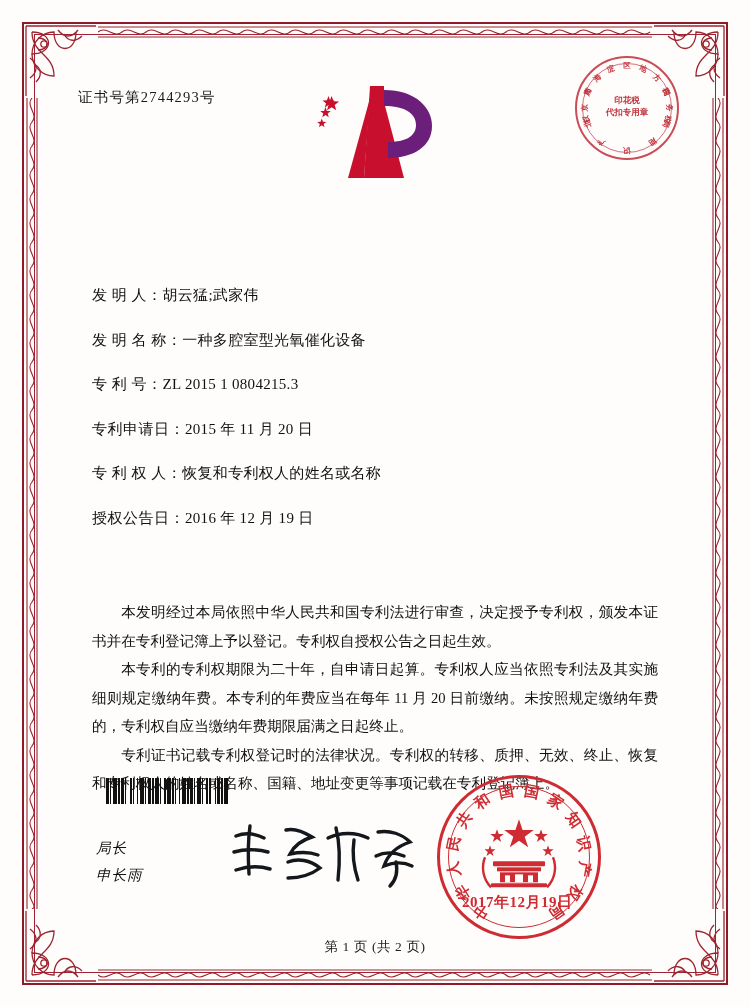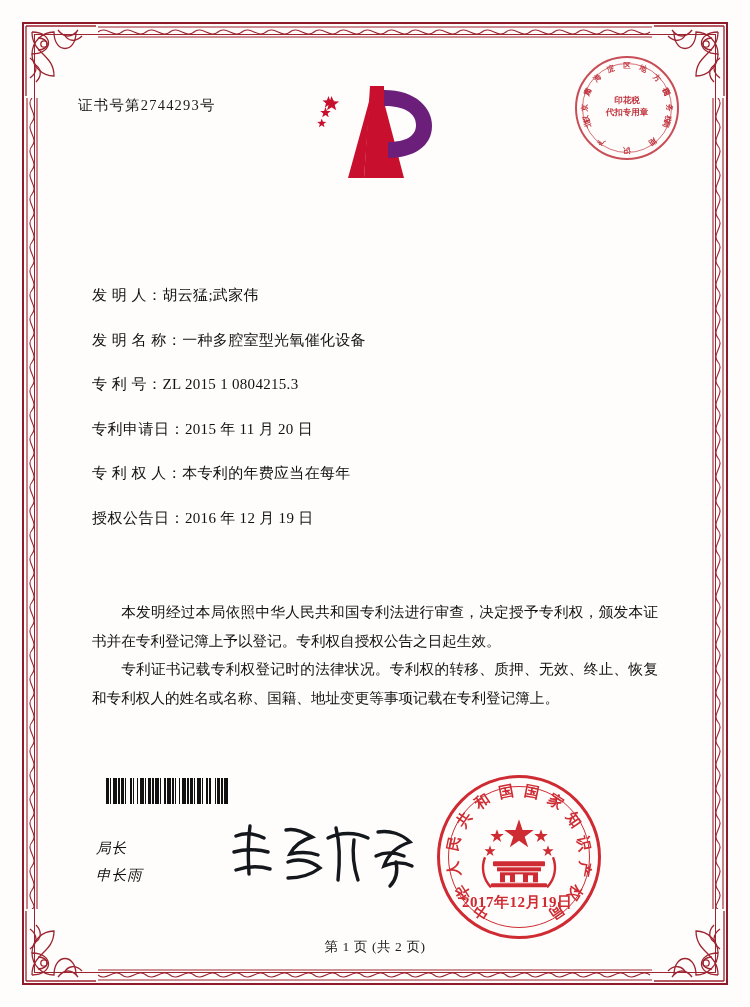--- a/index.html
+++ b/index.html
@@ -56,21 +56,20 @@
   .edge.left   { left: 24px;  top: 98px;    width: 16px;  height: 811px; }
   .edge.right  { right: 24px; top: 98px;    width: 16px;  height: 811px; transform: scaleX(-1); }
 
   
   .cert-no {
     position: absolute;
     left: 78px; top: 88px;
     font-size: 14.5px;
     letter-spacing: 1.2px;
     color: #1a1a1a;
-    margin-top: 8px;
   }
 
   .logo {
     position: absolute;
     left: 300px; top: 78px;
     width: 150px; height: 110px;
   }
 
   .title {
     position: absolute;
@@ -445,30 +444,31 @@
     <div class="field">
       <span class="lbl">专 利 号：</span>
       <span class="val">ZL 2015 1 0804215.3</span>
     </div>
     <div class="field">
       <span class="lbl">专利申请日：</span>
       <span class="val">2015 年 11 月 20 日</span>
     </div>
     <div class="field">
       <span class="lbl">专 利 权 人：</span>
-      <span class="val">本专利的年费应当在每年</span>
+      <span class="val">恢复和专利权人的姓名或名称</span>
     </div>
     <div class="field">
       <span class="lbl">授权公告日：</span>
       <span class="val">2016 年 12 月 19 日</span>
     </div>
   </div>
 
   <div class="body-text">
     <p>本发明经过本局依照中华人民共和国专利法进行审查，决定授予专利权，颁发本证书并在专利登记簿上予以登记。专利权自授权公告之日起生效。</p>
+    <p>本专利的专利权期限为二十年，自申请日起算。专利权人应当依照专利法及其实施细则规定缴纳年费。本专利的年费应当在每年 11 月 20 日前缴纳。未按照规定缴纳年费的，专利权自应当缴纳年费期限届满之日起终止。</p>
     <p>专利证书记载专利权登记时的法律状况。专利权的转移、质押、无效、终止、恢复和专利权人的姓名或名称、国籍、地址变更等事项记载在专利登记簿上。</p>
   </div>
 
   <div class="barcode" id="barcode">
       <i style="width: 3px; background: rgb(17, 17, 17);"></i>
       <i style="width: 1px; background: transparent;"></i>
       <i style="width: 1px; background: rgb(17, 17, 17);"></i>
       <i style="width: 2px; background: transparent;"></i>
       <i style="width: 4px; background: rgb(17, 17, 17);"></i>
       <i style="width: 1px; background: transparent;"></i>

